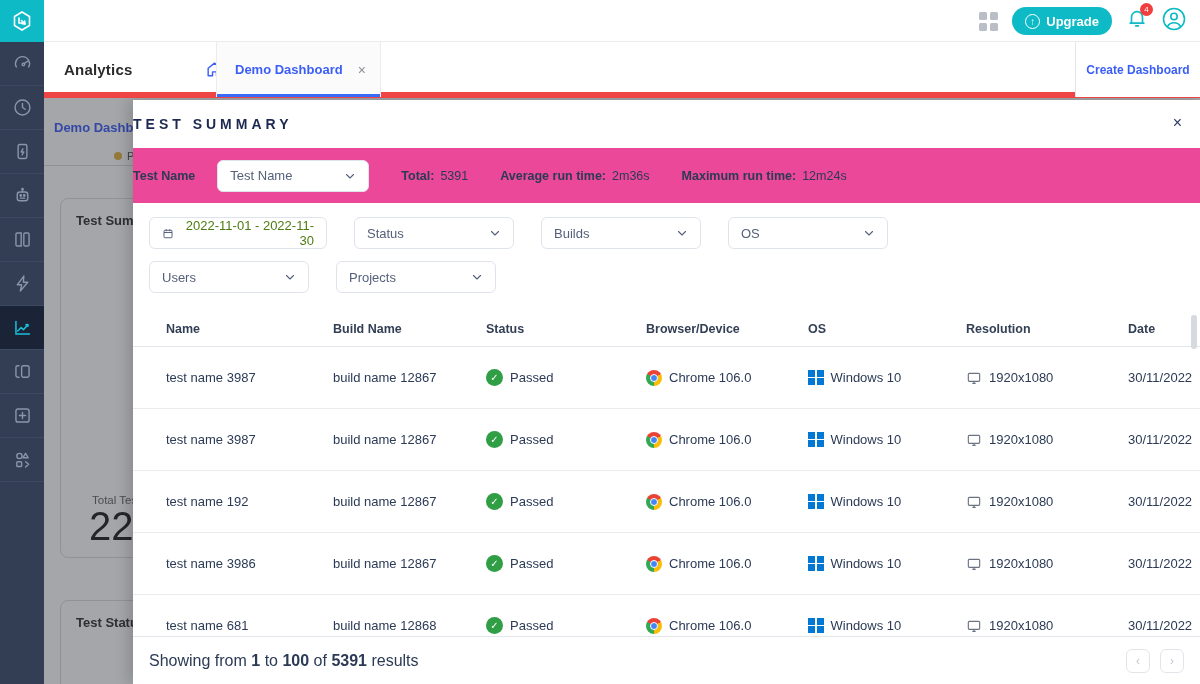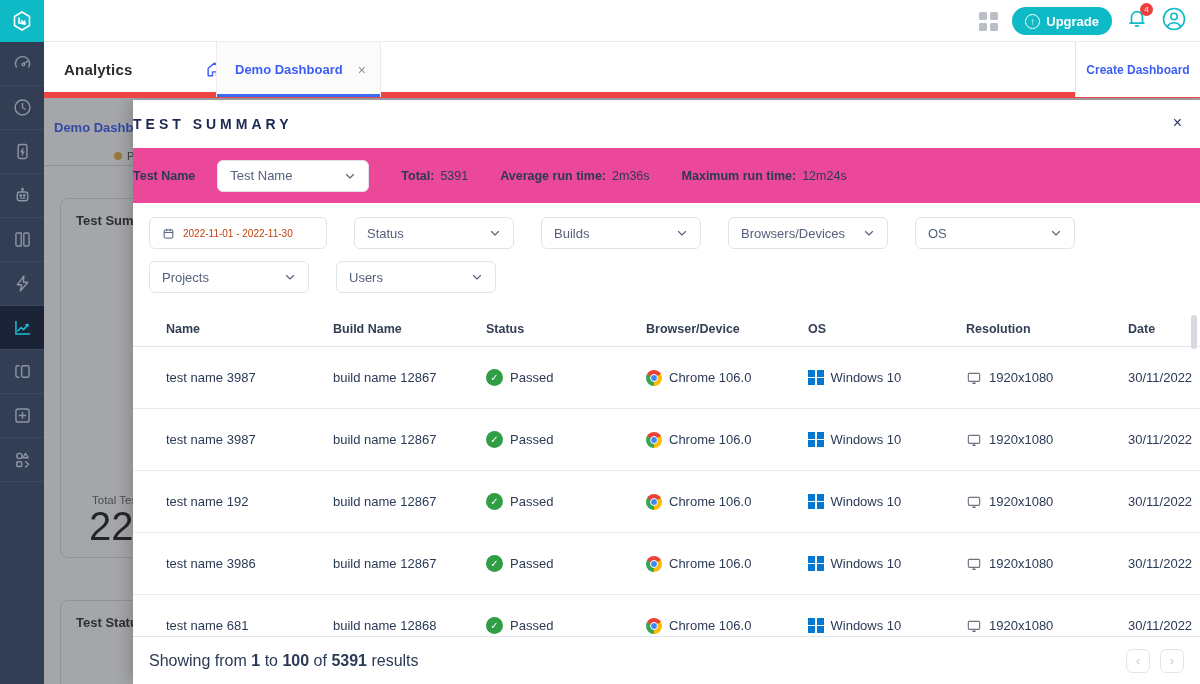--- a/index.html
+++ b/index.html
@@ -55,21 +55,21 @@
   .m-title { font-size:14px; font-weight:bold; color:#1d2951; letter-spacing:4px; }
   .m-close { position:absolute; right:18px; top:14px; font-size:16px; color:#2c3a63; cursor:pointer; }
   .m-stats { height:55px; background:#ec4899; display:flex; align-items:center; gap:10px; padding:0 0; }
   .stat-label { font-size:12.5px; font-weight:bold; color:#2b3a55; }
   .stat-value { font-size:12.5px; color:#2b3a55; }
   .stat-group { display:flex; gap:6px; margin-left:22px; }
   .dd { display:flex; align-items:center; justify-content:space-between; background:#fff; border:1px solid #dfe3ec; border-radius:6px; height:32px; padding:0 12px; font-size:13px; color:#55607a; cursor:pointer; }
   .dd-testname { width:152px; margin-left:12px; }
   .m-filters { padding:14px 16px 2px; }
   .f-row { display:flex; gap:27px; margin-bottom:12px; }
-  .date-input { display:flex; align-items:center; gap:8px; border:1px solid #dfe3ec; border-radius:6px; height:32px; padding:0 12px; font-size:10px; color:#c2410c; width:178px; cursor:pointer;text-align:right; }
+  .date-input { display:flex; align-items:center; gap:8px; border:1px solid #dfe3ec; border-radius:6px; height:32px; padding:0 12px; font-size:13px; color:#4d7c0f; width:178px; cursor:pointer;text-align:right; }
   .f-row .dd { width:160px; }
   
   .tbl { position:relative; margin-top:4px; }
   .t-row { display:grid; grid-template-columns:167px 153px 160px 162px 158px 162px 1fr; align-items:center; padding-left:33px; }
   .t-head { height:36px; border-bottom:1px solid #e3e5ea; }
   .t-head .t-cell { font-size:12.5px; font-weight:bold; color:#333f55; }
   .t-body { height:330px; overflow:hidden; }
   .t-body .t-row { height:62px; border-bottom:1px solid #e9ebef; cursor:pointer; }
   .t-cell { font-size:13px; color:#2b3a55; display:flex; align-items:center; gap:7px; white-space:nowrap; }
   .chk { width:17px; height:17px; border-radius:50%; background:#2f9e44; color:#fff; font-size:10px; display:flex; align-items:center; justify-content:center; flex:0 0 auto; }
@@ -273,41 +273,35 @@
               <path d="M5 9 l7 7 7-7" stroke-linecap="round" stroke-linejoin="round"></path>
             </svg>
         </div>
         <div class="dd">
           <span>Builds</span>
           <svg width="12" height="12" viewBox="0 0 24 24" fill="none" stroke="#55607a" stroke-width="2.2">
               <path d="M5 9 l7 7 7-7" stroke-linecap="round" stroke-linejoin="round"></path>
             </svg>
         </div>
         <div class="dd">
-          <span>Browsers/Devices</span>
-          <svg width="12" height="12" viewBox="0 0 24 24" fill="none" stroke="#55607a" stroke-width="2.2">
-              <path d="M5 9 l7 7 7-7" stroke-linecap="round" stroke-linejoin="round"></path>
-            </svg>
-        </div>
-        <div class="dd">
           <span>OS</span>
           <svg width="12" height="12" viewBox="0 0 24 24" fill="none" stroke="#55607a" stroke-width="2.2">
               <path d="M5 9 l7 7 7-7" stroke-linecap="round" stroke-linejoin="round"></path>
             </svg>
         </div>
       </div>
       <div class="f-row">
         <div class="dd">
-          <span>Projects</span>
+          <span>Users</span>
           <svg width="12" height="12" viewBox="0 0 24 24" fill="none" stroke="#55607a" stroke-width="2.2">
               <path d="M5 9 l7 7 7-7" stroke-linecap="round" stroke-linejoin="round"></path>
             </svg>
         </div>
         <div class="dd">
-          <span>Users</span>
+          <span>Projects</span>
           <svg width="12" height="12" viewBox="0 0 24 24" fill="none" stroke="#55607a" stroke-width="2.2">
               <path d="M5 9 l7 7 7-7" stroke-linecap="round" stroke-linejoin="round"></path>
             </svg>
         </div>
       </div>
     </div>
 
     <div class="tbl">
       <div class="t-row t-head">
         <div class="t-cell">Name</div>

